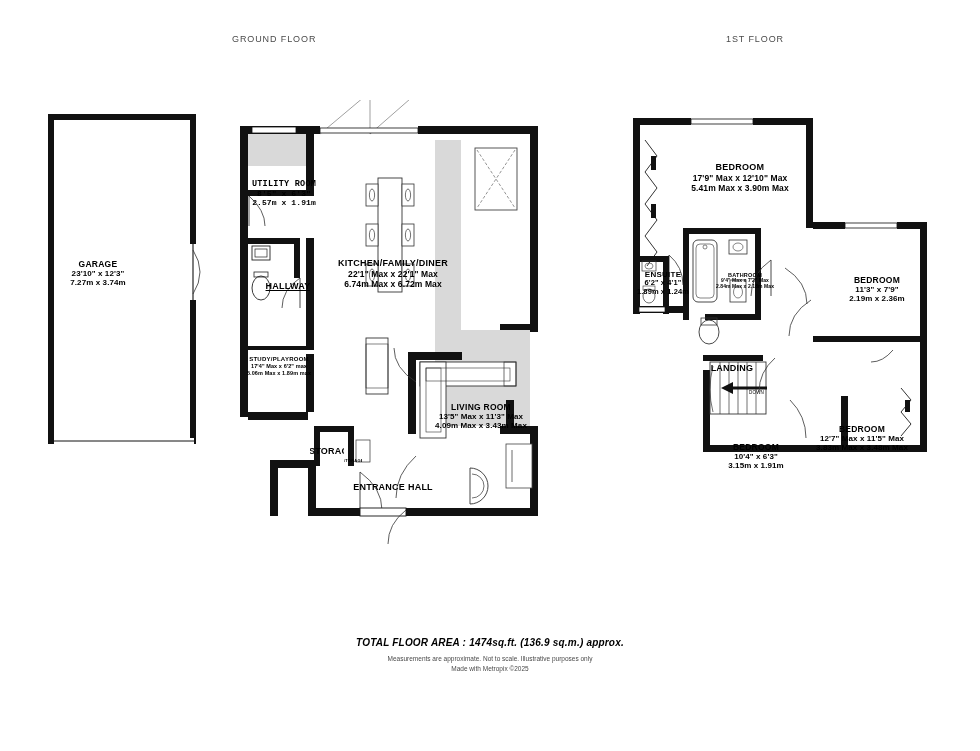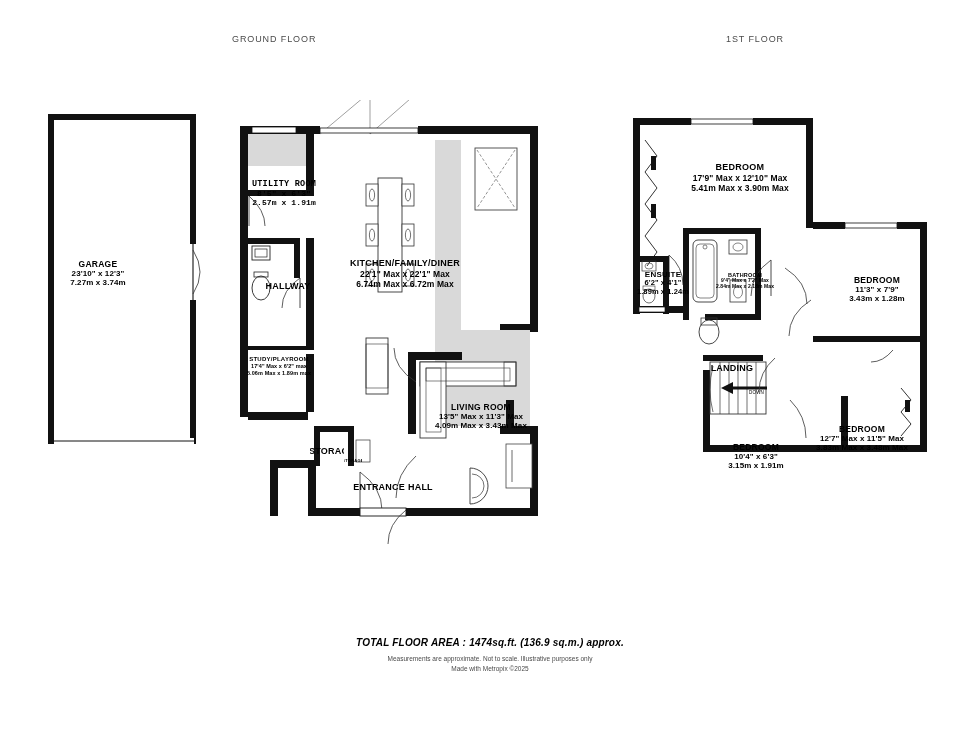--- a/index.html
+++ b/index.html
@@ -262,26 +262,26 @@
     <span class="rl-dim">7.27m  x 3.74m</span>
   </div>
 
   <div class="room-label" style="left:284px; top:179px;font-family:Liberation Mono, monospace;">
     <span class="rl-name">UTILITY ROOM</span>
     <span class="rl-dim">8'5"  x 6'3"</span>
     <span class="rl-dim">2.57m  x 1.91m</span>
   </div>
 
   <div class="clip-box" style="left:262px; top:281px; width:48px; height:14px;">
-    <div class="room-label name-only" style="left:26px; top:0px;">
+    <div class="room-label name-only" style="left:26px; top:0px;text-decoration:underline;">
       <span class="rl-name">HALLWAY</span>
     </div>
   </div>
 
-  <div class="room-label big" style="left:393px; top:258px;margin-left:12px;">
+  <div class="room-label big" style="left:393px; top:258px;">
     <span class="rl-name">KITCHEN/FAMILY/DINER</span>
     <span class="rl-dim">22'1" Max x 22'1" Max</span>
     <span class="rl-dim">6.74m Max x 6.72m Max</span>
   </div>
 
   <div class="clip-box" style="left:243px; top:356px; width:68px; height:30px;">
     <div class="room-label small" style="left:36px; top:0px;">
       <span class="rl-name">STUDY/PLAYROOM</span>
       <span class="rl-dim">17'4" Max x 6'2" max</span>
       <span class="rl-dim">5.06m Max x 1.89m max</span>
@@ -434,21 +434,21 @@
     <div class="room-label tiny" style="left:39px; top:0px;">
       <span class="rl-name">BATHROOM</span>
       <span class="rl-dim">9'4" Max x 7'2" Max</span>
       <span class="rl-dim">2.84m Max x 2.18m Max</span>
     </div>
   </div>
 
   <div class="room-label" style="left:877px; top:275px;">
     <span class="rl-name">BEDROOM</span>
     <span class="rl-dim">11'3"  x 7'9"</span>
-    <span class="rl-dim">3.43m  x 1.28m</span>
+    <span class="rl-dim">2.19m  x 2.36m</span>
   </div>
 
   <div class="room-label name-only" style="left:732px; top:363px;">
     <span class="rl-name">LANDING</span>
   </div>
 
   <div class="down-text" style="left:749px; top:390px;">DOWN</div>
 
   <div class="room-label" style="left:756px; top:442px;">
     <span class="rl-name">BEDROOM</span>

